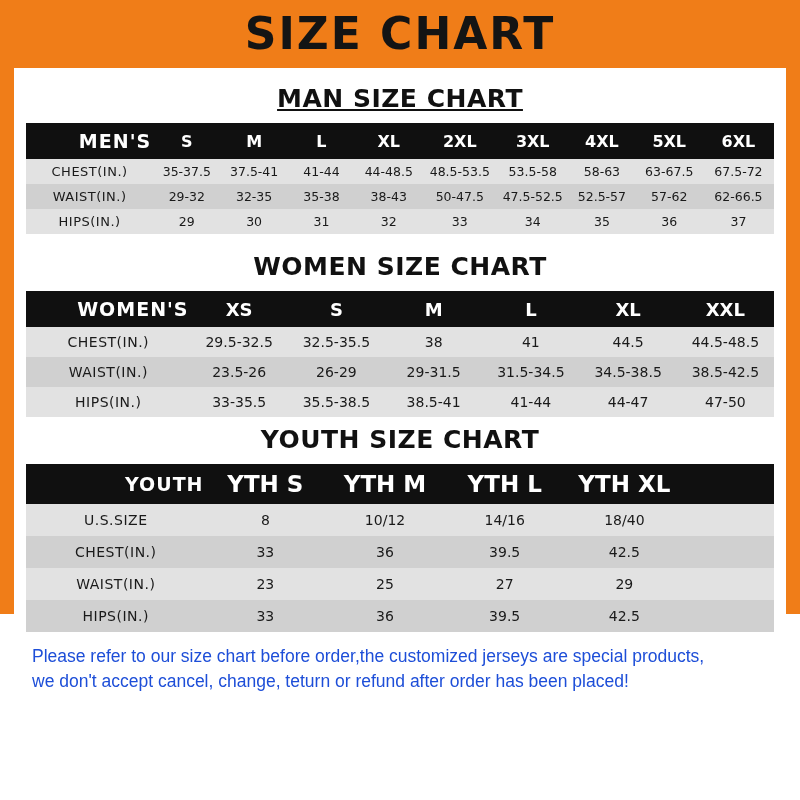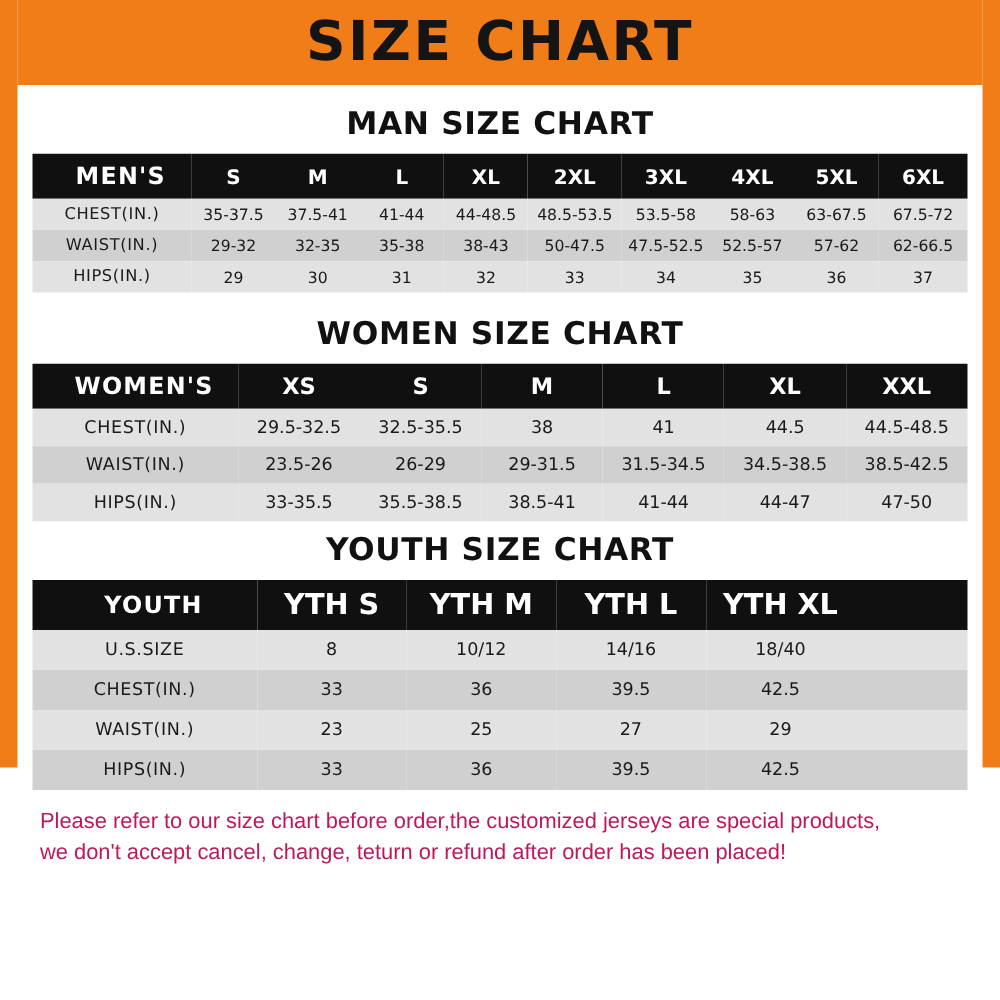--- a/index.html
+++ b/index.html
@@ -47,21 +47,21 @@
     flex-direction: column;
   }
   .section-title {
     text-align: center;
     font-family: "DejaVu Sans", sans-serif;
     font-weight: bold;
     font-size: 25px;
     color: #111111;
     letter-spacing: 0.5px;
   }
-  .t-man { margin: 16px 0 10px; }
+  .t-man { margin: 16px 0 10px; text-decoration: underline; }
   .t-women { margin: 18px 0 10px; }
   .t-youth { margin: 8px 0 10px; }
 
   table.size-table {
     width: 100%;
     border-collapse: collapse;
     table-layout: fixed;
   }
   table.size-table th,
   table.size-table td {
@@ -71,21 +71,21 @@
   
   .size-table thead tr {
     background: #101010;
   }
   .size-table thead th {
     color: #ffffff;
     font-weight: bold;
     padding: 7px 2px;
   }
   .size-table thead th.rowlabel {
-    text-align: center;
+    text-align: right;
     padding-left: 16px;
     letter-spacing: 1px;
   }
   
   .size-table tbody td {
     padding: 5px 2px;
     color: #1a1a1a;
   }
   .size-table tbody tr:nth-child(odd) { background: #e2e2e2; }
   .size-table tbody tr:nth-child(even) { background: #d0d0d0; }
@@ -110,21 +110,21 @@
   
   #youth-table thead th { font-size: 23px; }
   #youth-table thead th.rowlabel { font-size: 19px; }
   #youth-table tbody td { font-size: 14px; }
   #youth-table tbody td.rowlabel { font-size: 14px; }
   #youth-table tbody td { padding: 8px 16px; }
 
   .note {
     margin-top: auto;
     padding: 12px 6px 14px;
-    color: #be185d;
+    color: #1d4ed8;
     font-family: "Liberation Sans", sans-serif;
     font-size: 17.5px;
     line-height: 1.45;
     text-align: left;
   }
   .note div { white-space: nowrap; }
 </style>
 </head>
 <body>
 

